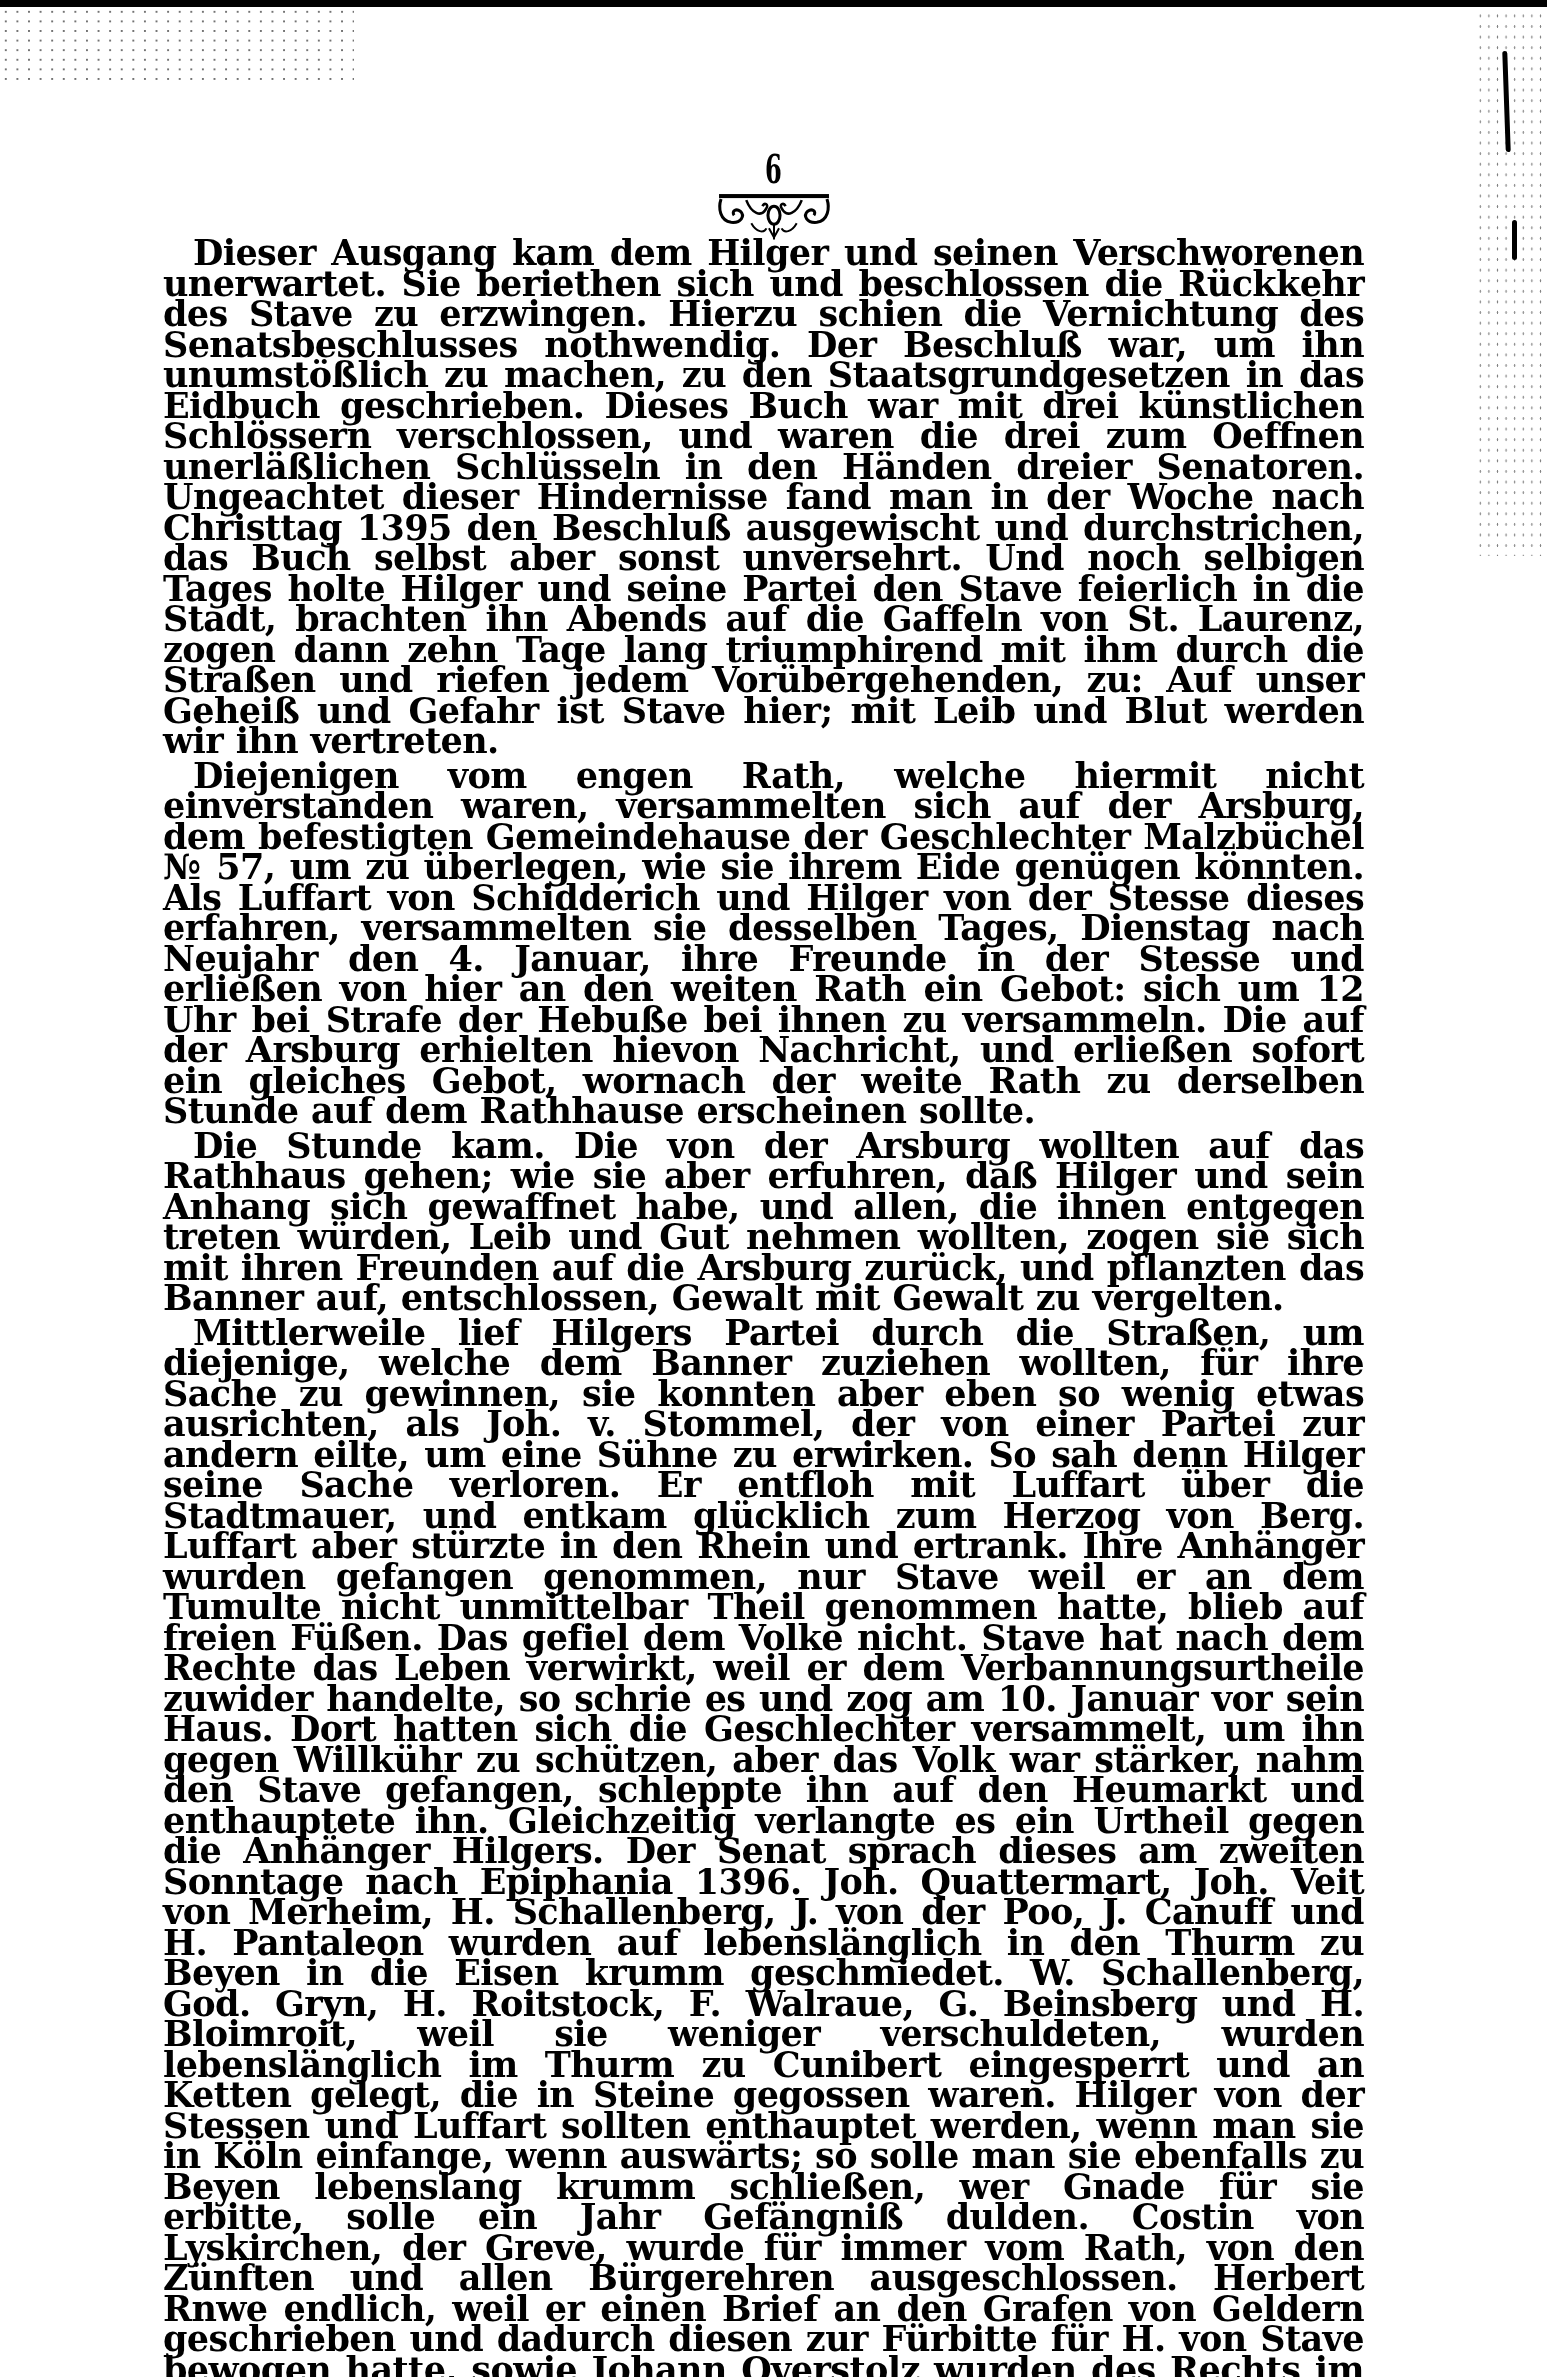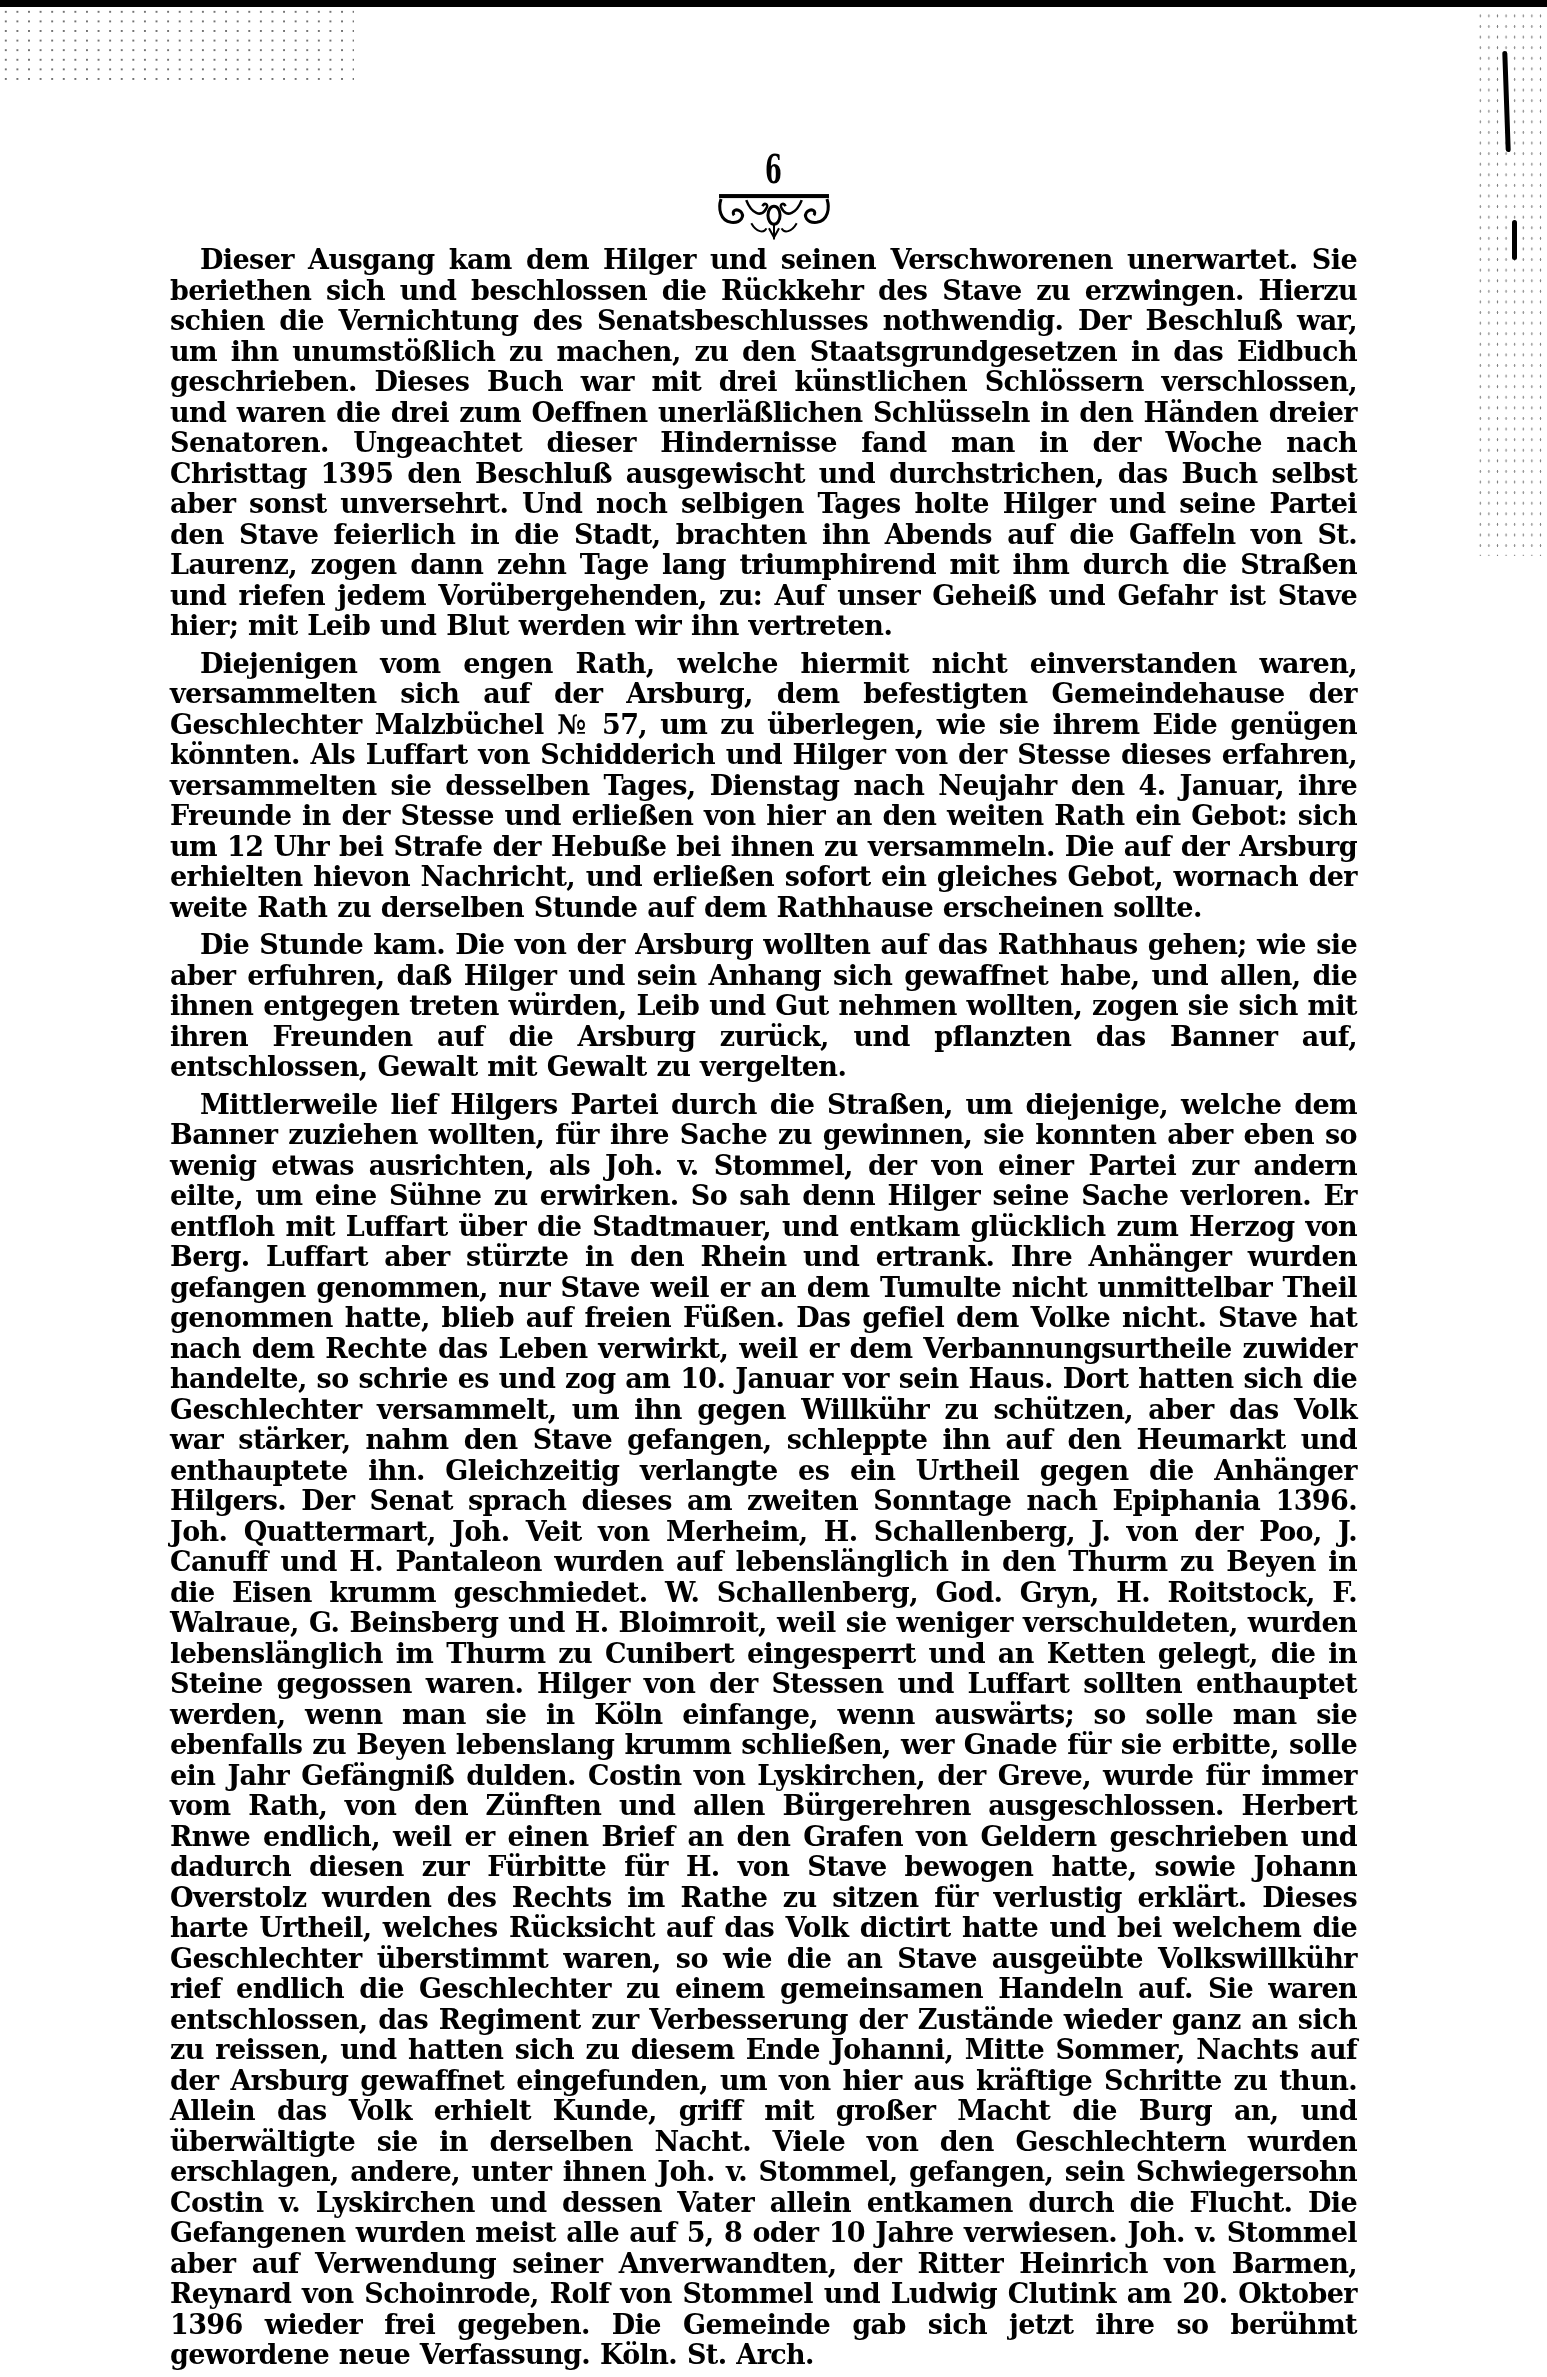--- a/index.html
+++ b/index.html
@@ -11,22 +11,22 @@
     background-size: 11.6px 9.6px; opacity: 0.55; }
   .speckle-tr { position: absolute; left: 1476px; top: 0; width: 71px; height: 556px;
     background-image: radial-gradient(#000 0.8px, transparent 1px);
     background-size: 8.6px 10.6px; opacity: 0.5; }
   .margin-stroke { position: absolute; width: 5px; background: #000; border-radius: 2.5px; }
   .page-header { position: absolute; left: 0; width: 1547px; top: 149px; text-align: center; }
   .page-number { font-family: "DejaVu Serif", serif; font-weight: bold; font-size: 39px;
     line-height: 40px; display: block; transform: scaleX(0.62); }
   .ornament { display: block; margin: 4px auto 0; width: 116px; height: 48px; }
   .text-col { position: absolute; left: 163px; top: 238px; width: 1201px; }
-  .para { font-family: "DejaVu Serif", serif; font-weight: bold; font-size: 27px;
-    line-height: 30.5px; text-align: justify; margin: 7px; text-indent: 30px;
+  .para { font-family: "DejaVu Serif", serif; font-weight: bold; font-size: 35px;
+    line-height: 30.5px; text-align: justify; margin: 0; text-indent: 30px;
     letter-spacing: -0.6px; word-spacing: 1px; }
   .para + .para { margin-top: 4px; }
   .gap { height: 11px; }
   .foot { font-family: "DejaVu Serif", serif; font-weight: bold; font-size: 27px;
     line-height: 30px; text-align: justify; margin: 0; text-indent: 30px; letter-spacing: -0.6px; }
   .foot .fn-num { margin-right: 13px; }
 </style>
 </head>
 <body>
 

